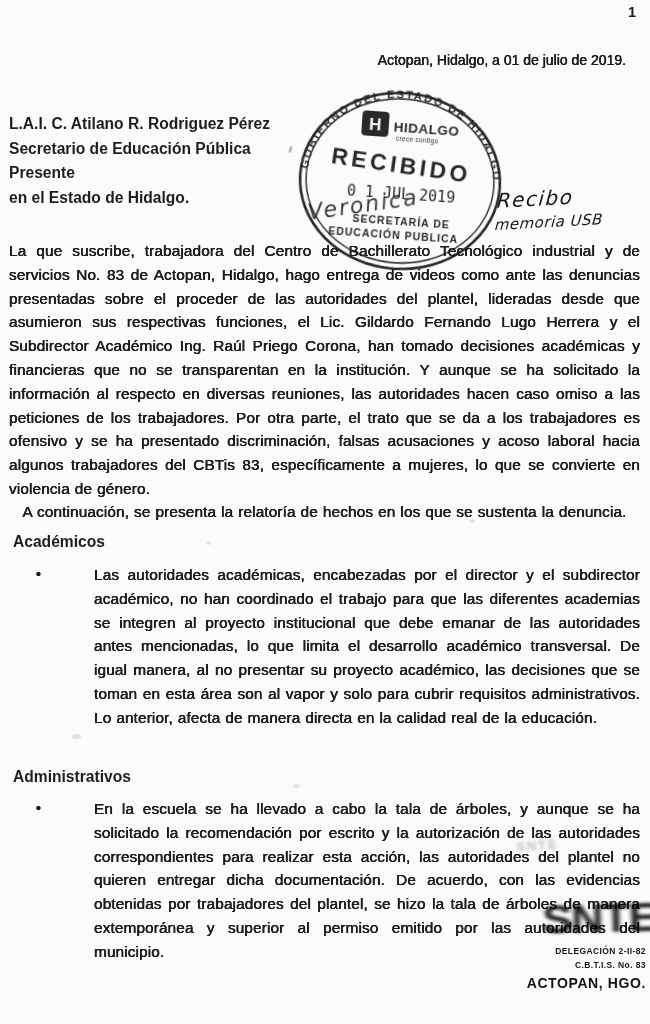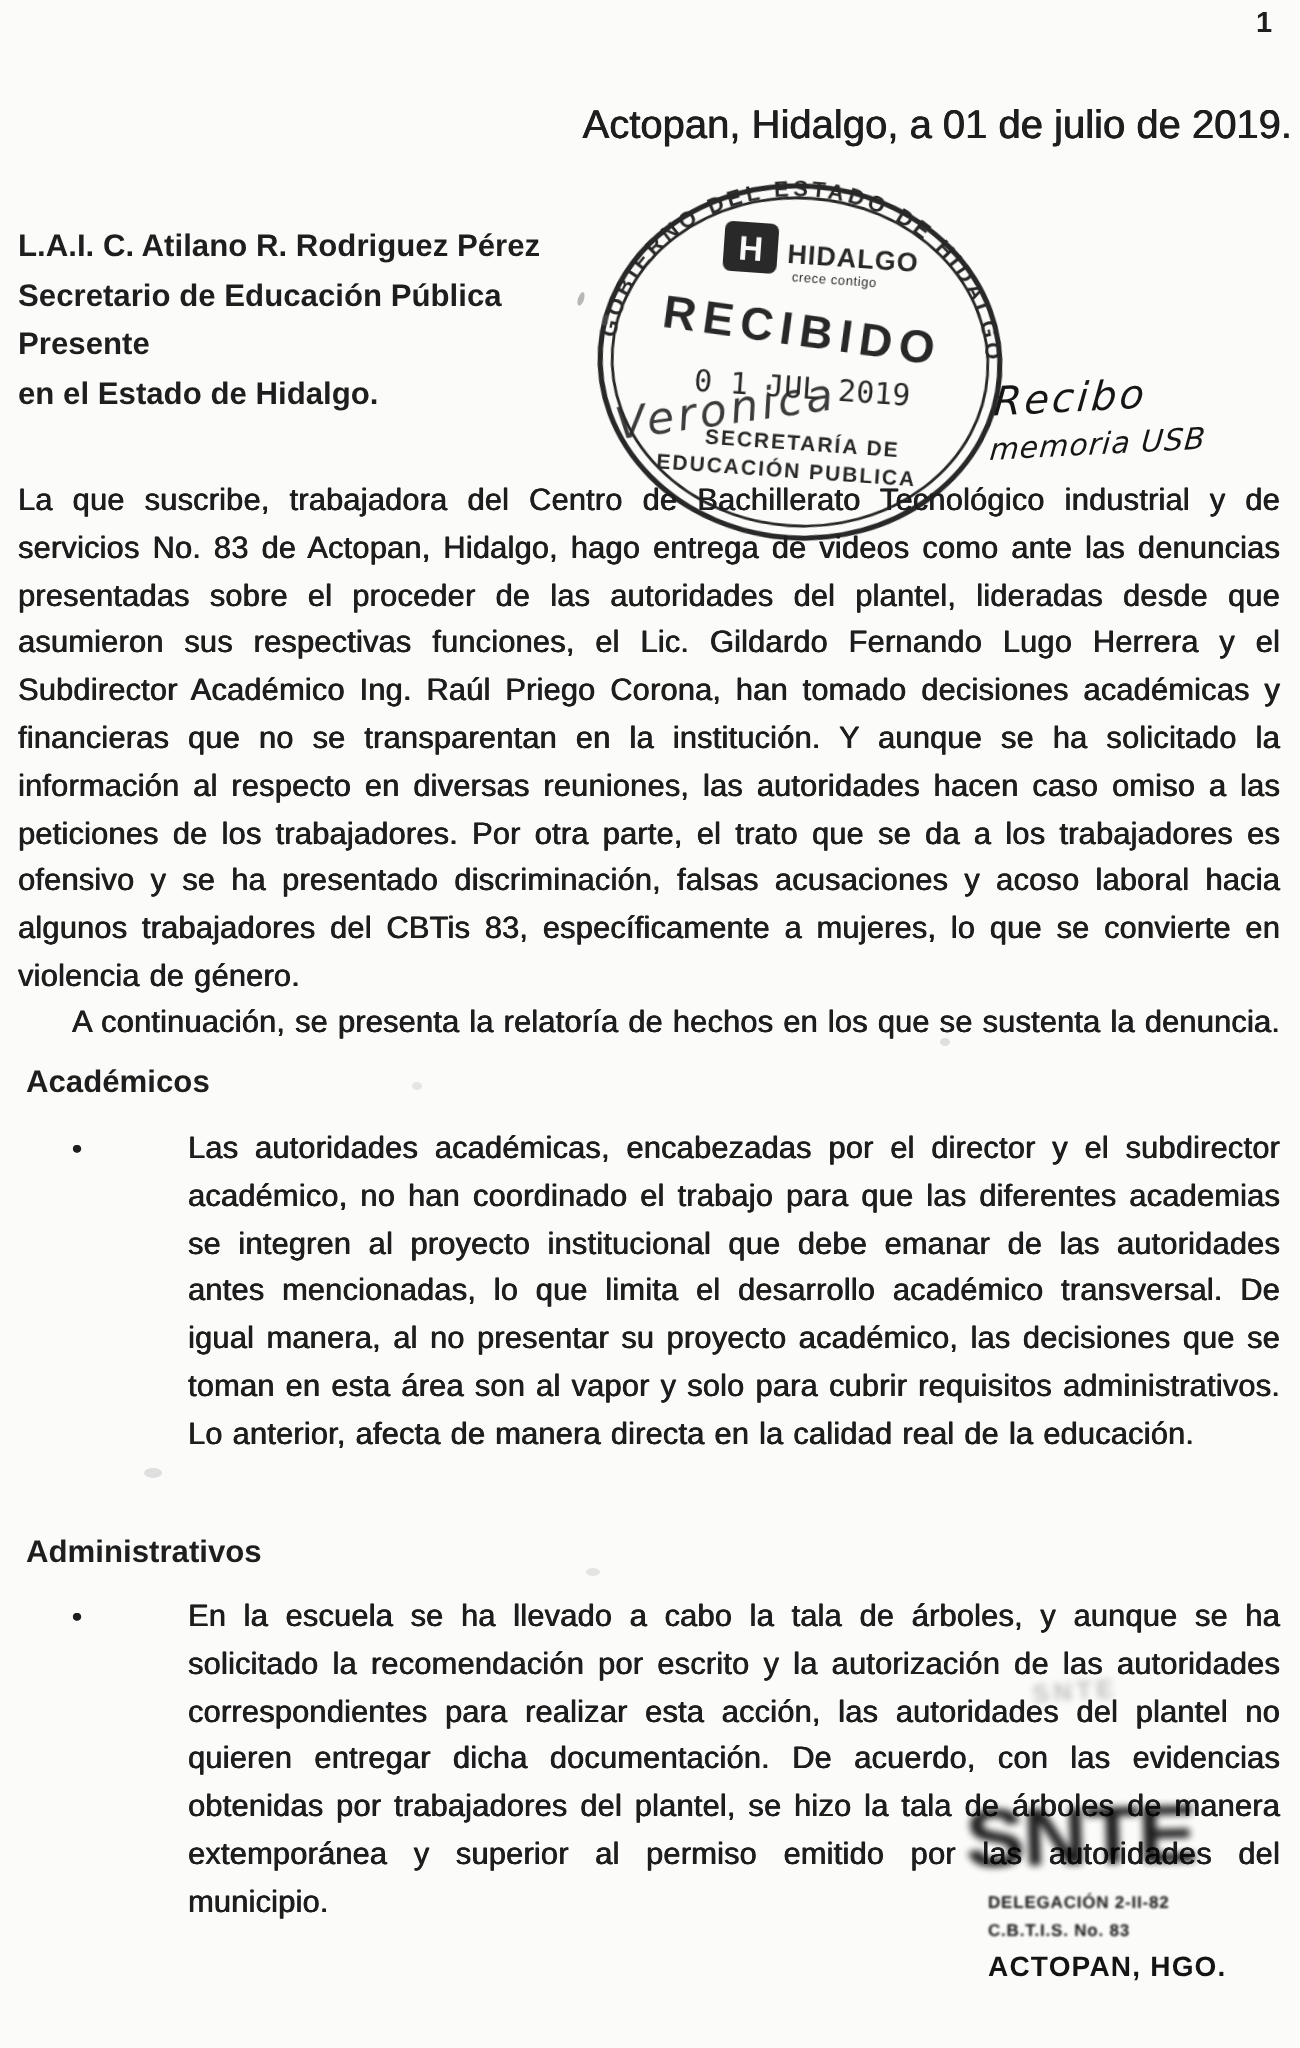--- a/index.html
+++ b/index.html
@@ -3,26 +3,26 @@
 <meta charset="utf-8">
 <style>
   html,body{margin:0;padding:0;}
   .page{
     position:relative;width:650px;height:1024px;overflow:hidden;
     background:#fbfbfa;
     font-family:"Liberation Sans",sans-serif;color:#1e1e1e;
   }
   .thick{text-shadow:0.25px 0 0 currentColor,-0.15px 0 0 currentColor;}
   .pg-number{position:absolute;top:4px;left:628px;font-size:14.5px;font-weight:700;}
-  .date-line{position:absolute;top:52px;right:4px;font-size:20px;}
+  .date-line{position:absolute;top:52px;right:24px;font-size:14px;}
   .recipient{position:absolute;left:9px;top:112px;font-size:15.6px;font-weight:700;line-height:24.5px;}
   .p-body{position:absolute;left:9px;right:10px;font-size:15.4px;line-height:23.8px;
           letter-spacing:0.1px;word-spacing:0.6px;text-align:justify;margin:0;}
   .p1{top:239px;}
-  .p2{top:500px;text-align:right;}
+  .p2{top:500px;text-align:center;}
   .sec-heading{position:absolute;left:9px;font-size:15.6px;font-weight:700;margin:4px;}
   .h1{top:529px;}
   .h2{top:764px;}
   .bullet-item{position:absolute;left:36px;right:10px;display:flex;font-size:15.4px;line-height:23.8px;letter-spacing:0.1px;word-spacing:0.6px;}
   .b1{top:563px;}
   .b2{top:797px;}
   .bullet-dot{width:26px;flex:0 0 26px;font-size:14px;}
   .bullet-text{flex:1;text-align:justify;margin-left:32px;}
 
   
@@ -32,21 +32,21 @@
   .stamp .dater{font-family:"DejaVu Sans Mono",monospace;}
   .stamp .script{font-family:"DejaVu Sans",sans-serif;font-style:italic;}
 
   
   .handnote{position:absolute;left:496px;top:186px;transform:rotate(-3deg) skewX(-8deg);
             font-family:"DejaVu Sans",sans-serif;font-style:italic;color:#161616;}
   .handnote .l1{font-size:20px;letter-spacing:1.5px;}
   .handnote .l2{font-size:15px;margin-top:3px;letter-spacing:0.5px;}
 
   
-  .union{position:absolute;left:494px;top:897px;width:152px;text-align:left;color:#141414;}
+  .union{position:absolute;left:494px;top:897px;width:152px;text-align:right;color:#141414;}
   .union-logo{font-size:39px;font-weight:700;line-height:1.15;letter-spacing:-1px;
               transform:scaleX(1.15) scaleY(1.05) rotate(-1.5deg);
               filter:blur(1.7px) contrast(1.25);opacity:.88;}
   .union-line{font-size:8.5px;font-weight:700;letter-spacing:0.4px;filter:blur(0.65px);margin-top:4px;}
   .union-line3{font-size:14px;filter:blur(0.35px);margin-top:5px;letter-spacing:0.6px;}
   .ghost{position:absolute;left:516px;top:838px;font-size:13px;font-weight:700;color:#333;
          opacity:.3;filter:blur(1.6px);transform:rotate(-4deg);letter-spacing:2px;}
 
   
   .speck{position:absolute;background:#666;border-radius:50%;pointer-events:none;}

